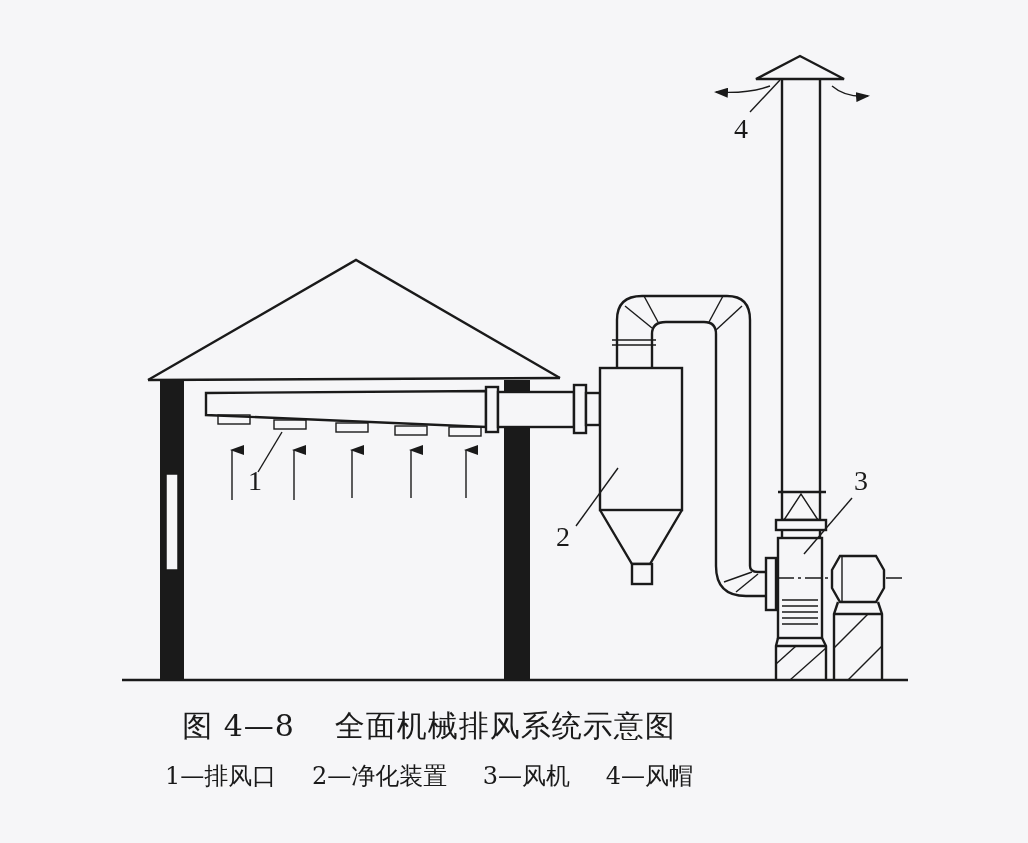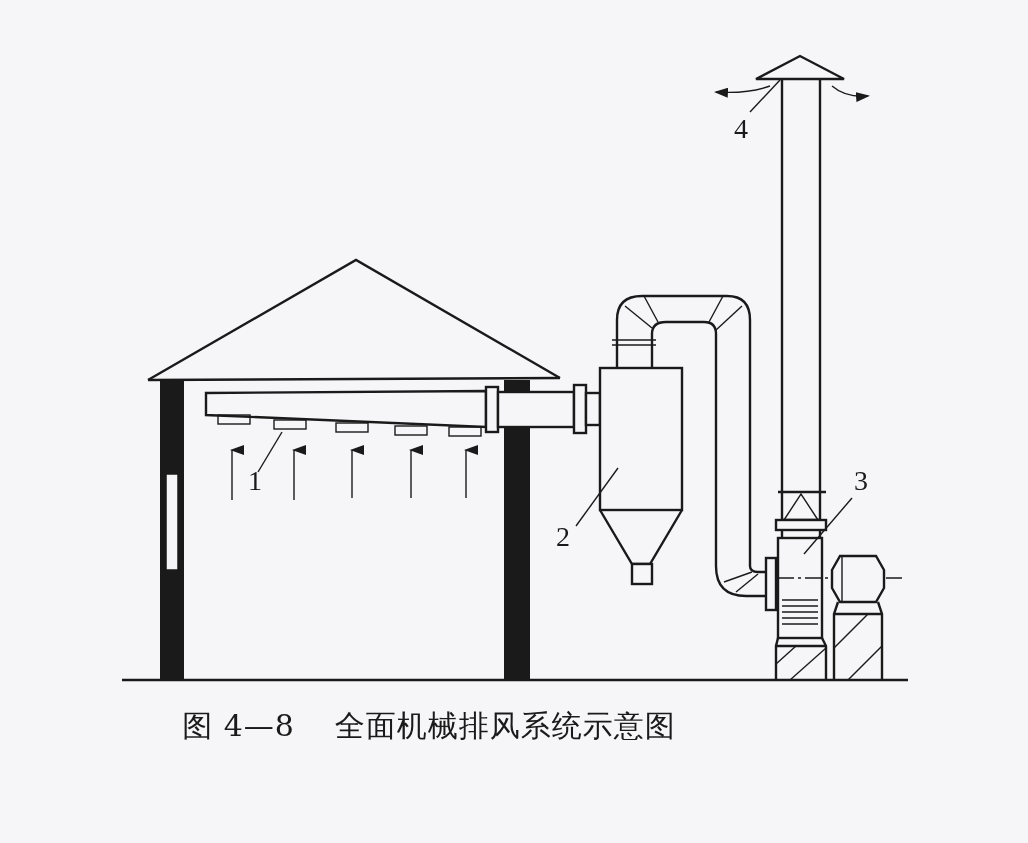--- a/index.html
+++ b/index.html
@@ -144,13 +144,19 @@
   </g>
   <g>
     <line class="thin" x1="750" y1="112" x2="780" y2="80"></line>
     <text class="lbl" x="734" y="138">4</text>
   </g>
 </svg>
 
 <div id="title" class="caption">
   <span class="num">图 4—8</span><span>全面机械排风系统示意图</span>
 </div>
+<div id="legend" class="caption">
+  <span>1—排风口</span>
+  <span>2—净化装置</span>
+  <span>3—风机</span>
+  <span>4—风帽</span>
+</div>
 </div>
 
 </body></html>

